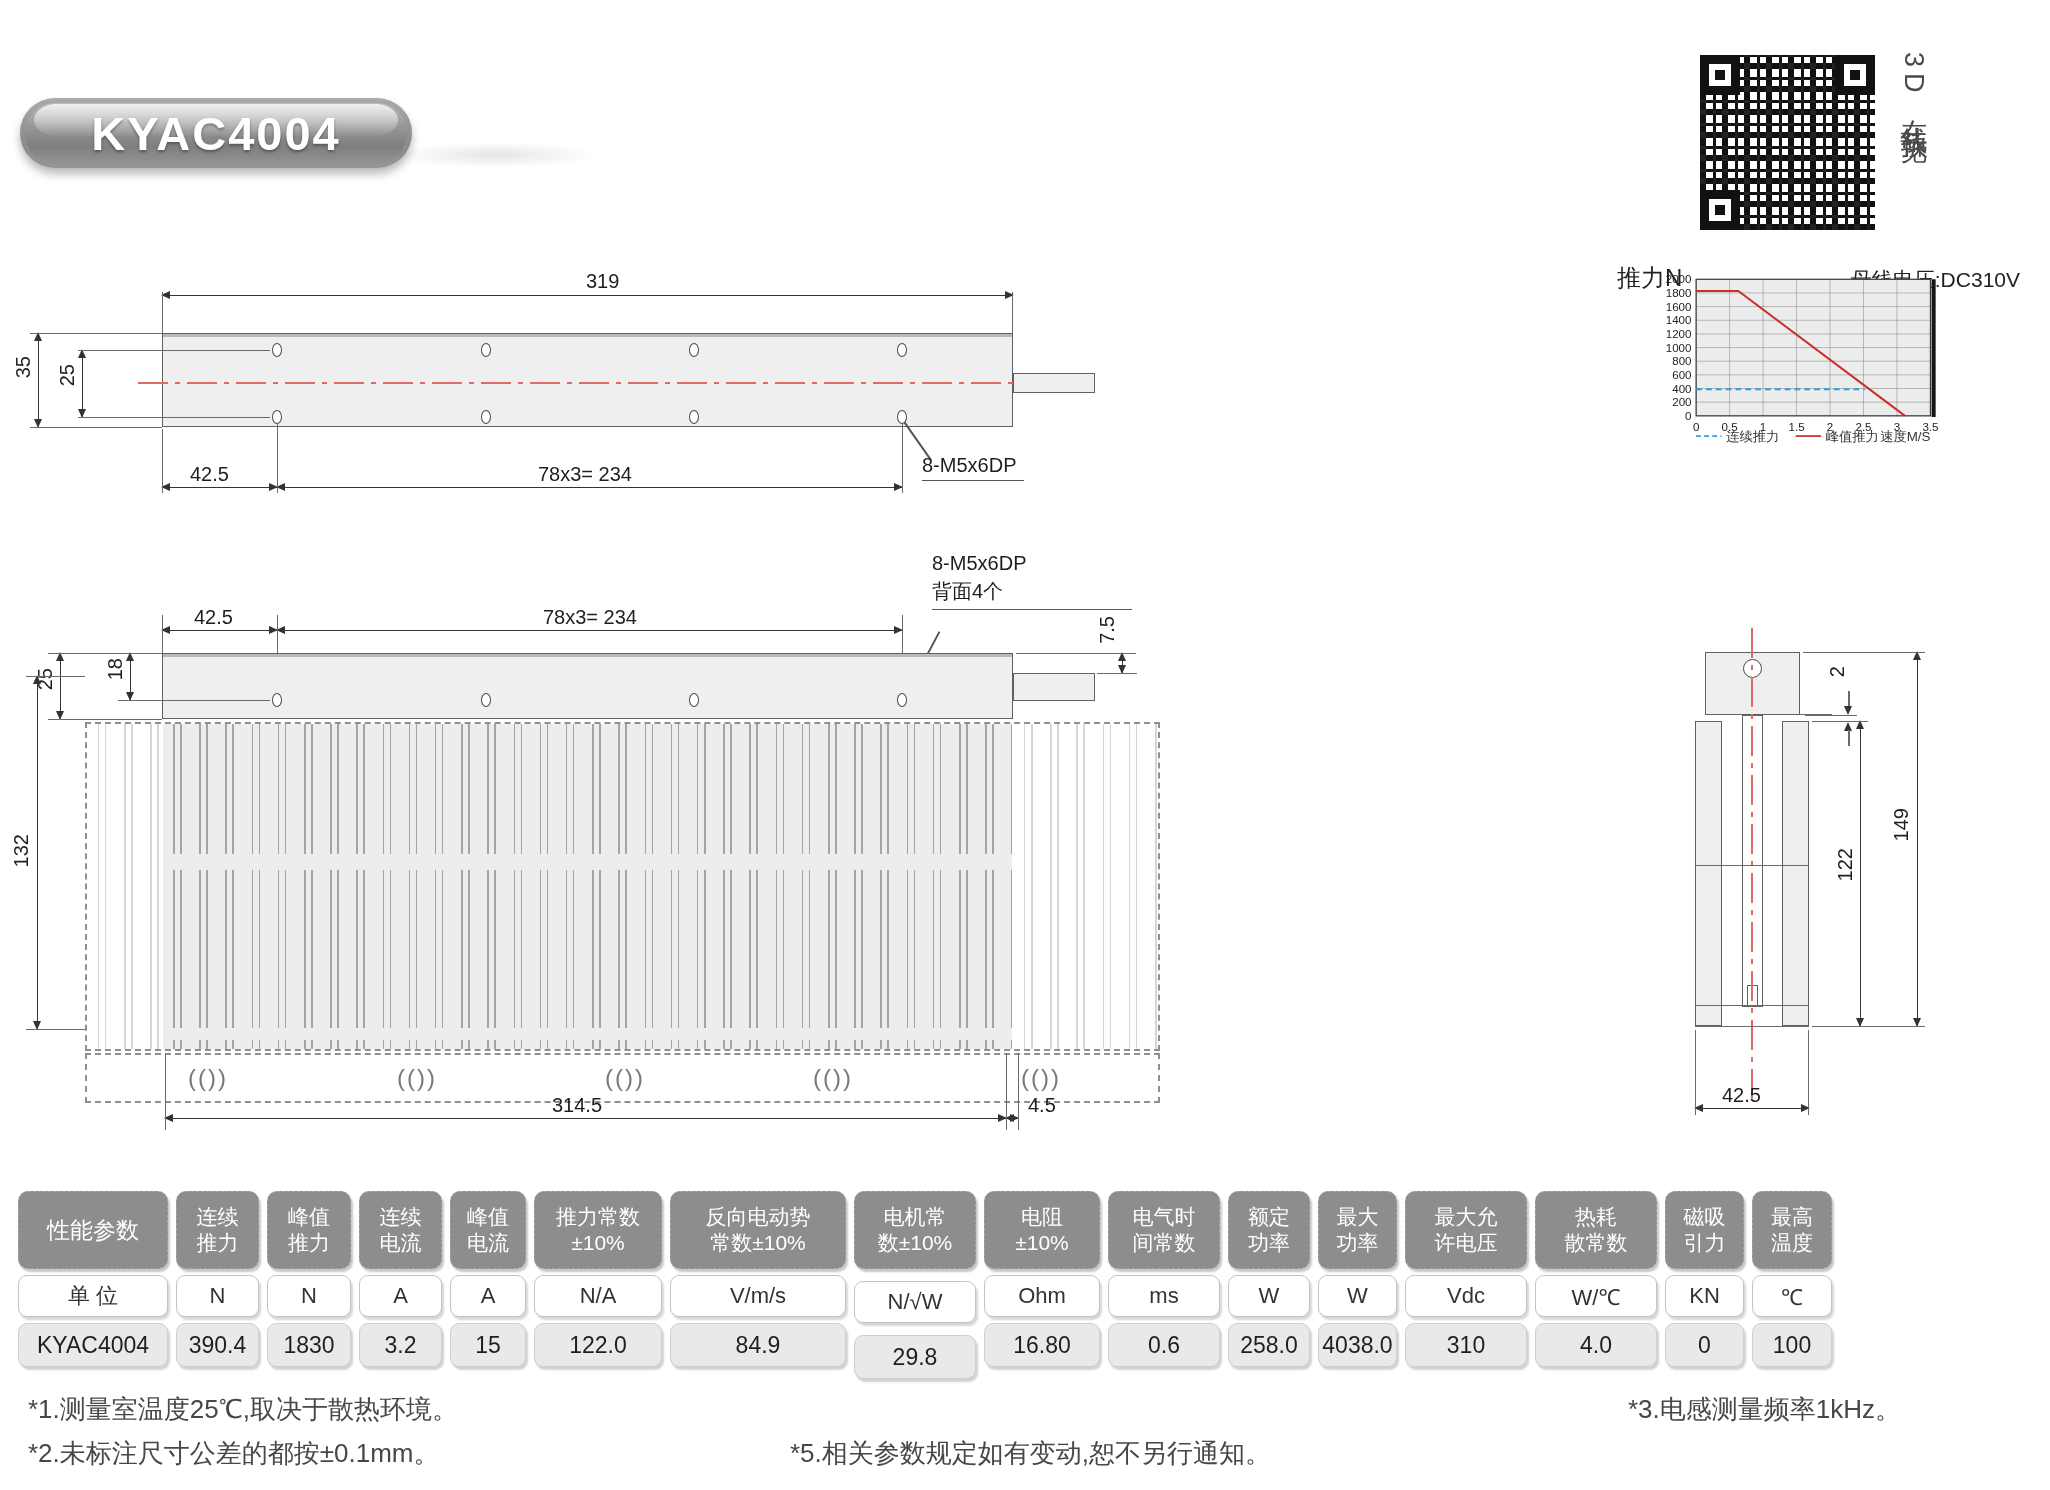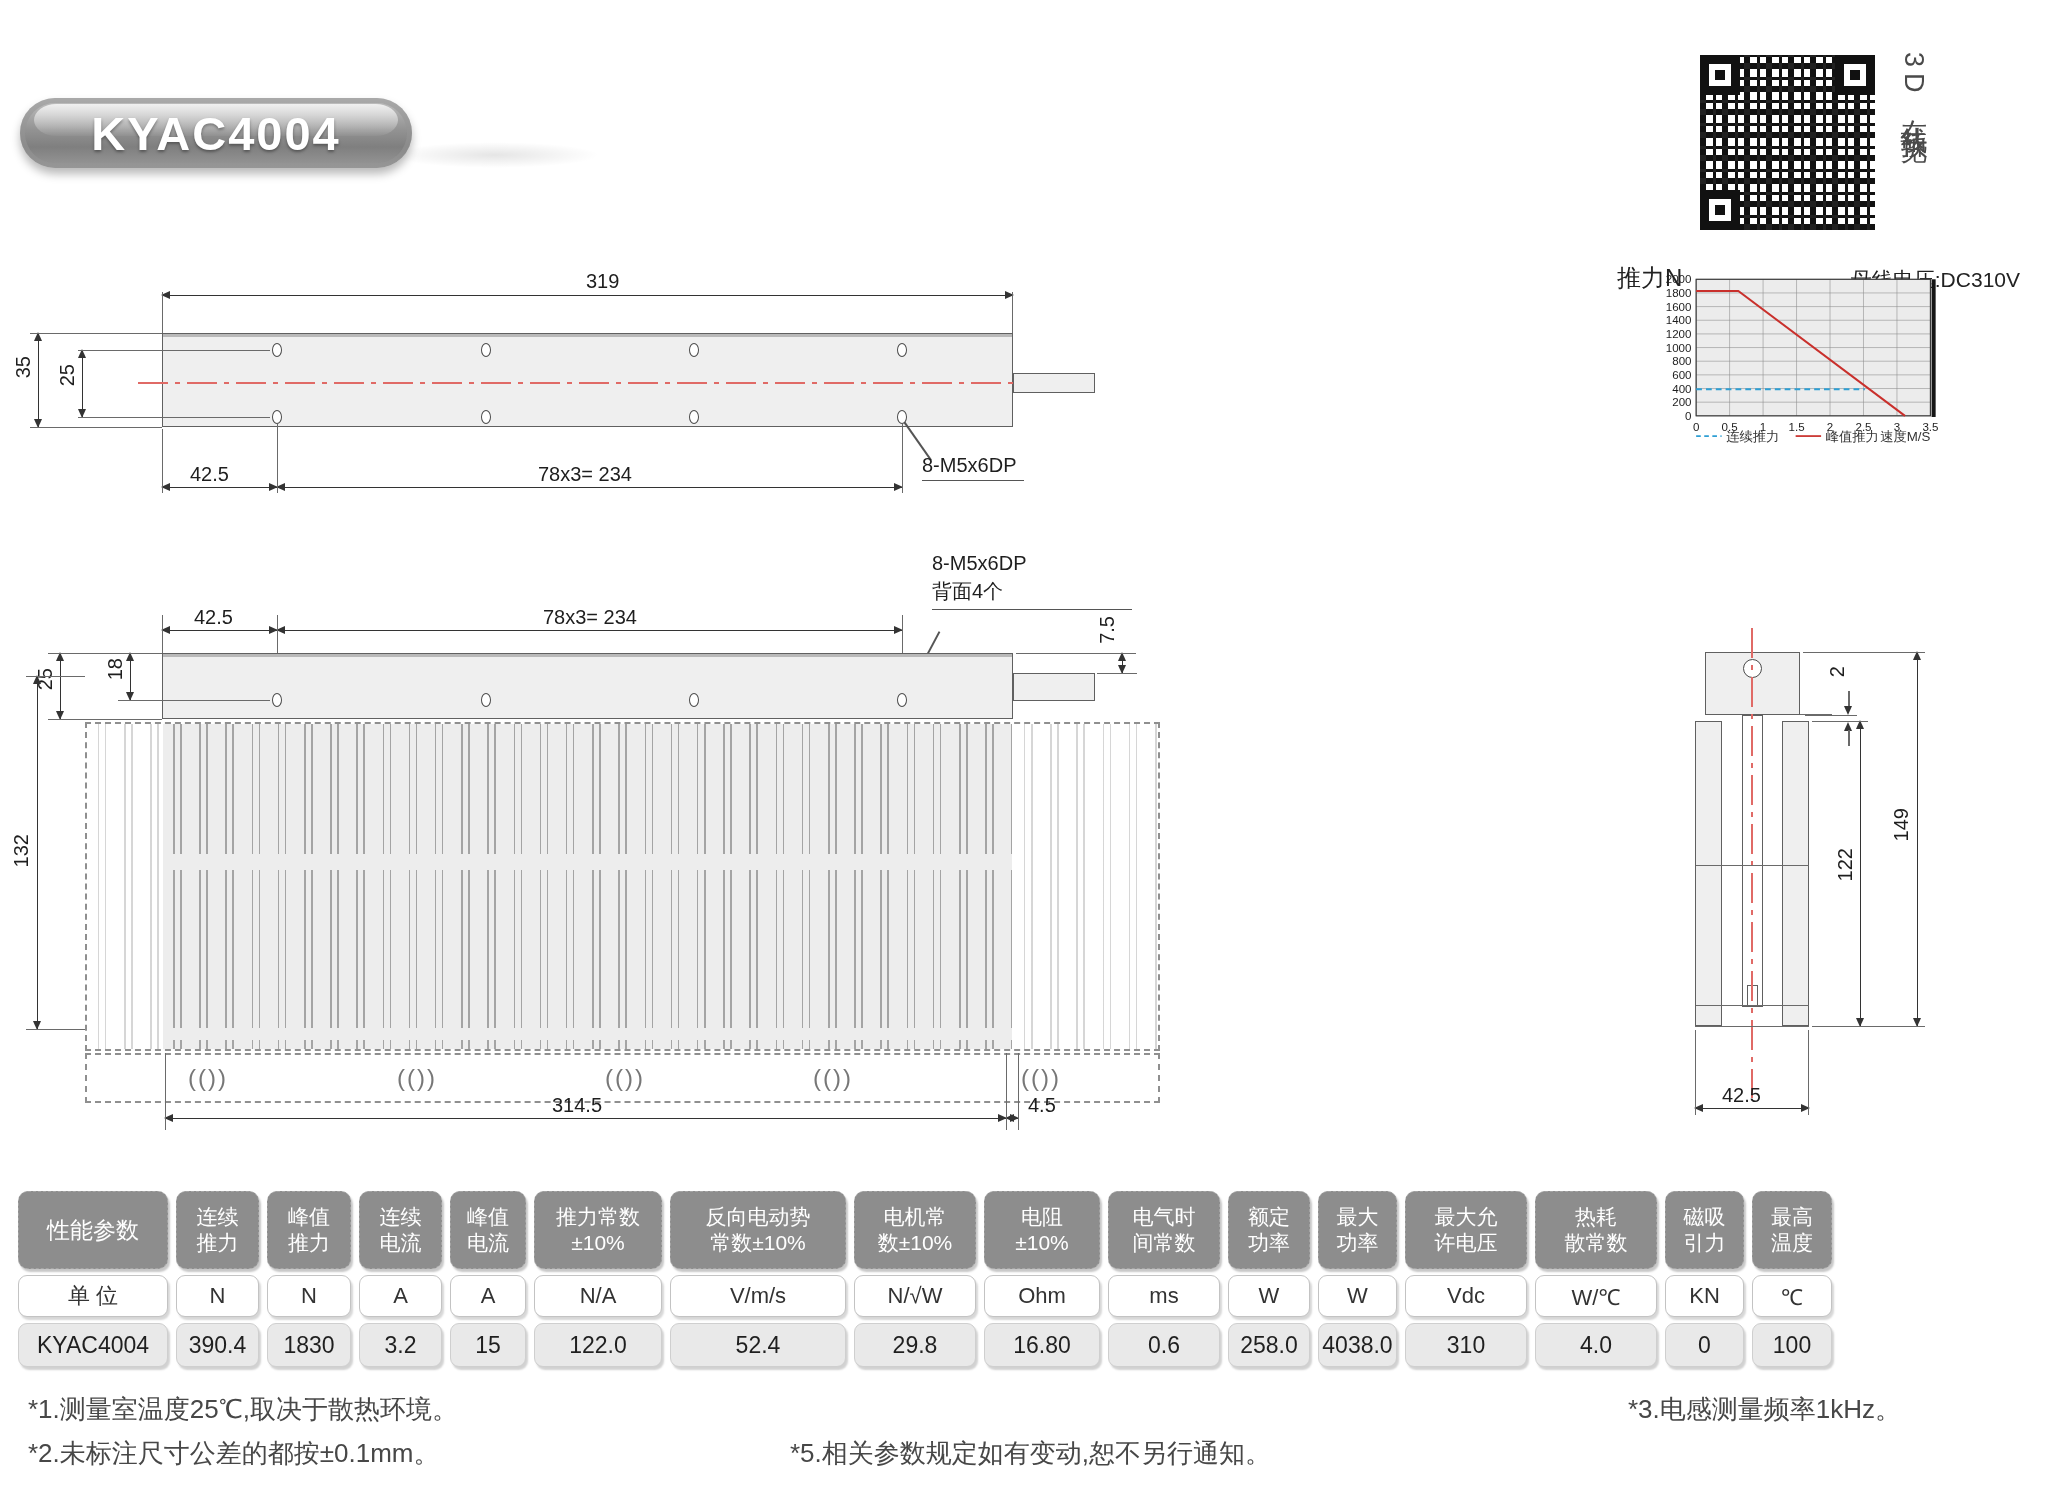--- a/index.html
+++ b/index.html
@@ -269,23 +269,23 @@
       <div class="pt-col" style="width: 128px;">
         <div class="pt-h">推力常数
 ±10%</div>
         <div class="pt-u">N/A</div>
         <div class="pt-v">122.0</div>
       </div>
       <div class="pt-col" style="width: 176px;">
         <div class="pt-h">反向电动势
 常数±10%</div>
         <div class="pt-u">V/m/s</div>
-        <div class="pt-v">52.4</div>
-      </div>
-      <div class="pt-col" style="width: 122px;">
+        <div class="pt-v">84.9</div>
+      </div>
+      <div class="pt-col" style="width: 122px; gap: 6px;">
         <div class="pt-h">电机常
 数±10%</div>
         <div class="pt-u">N/√W</div>
         <div class="pt-v">29.8</div>
       </div>
       <div class="pt-col" style="width: 116px;">
         <div class="pt-h">电阻
 ±10%</div>
         <div class="pt-u">Ohm</div>
         <div class="pt-v">16.80</div>

